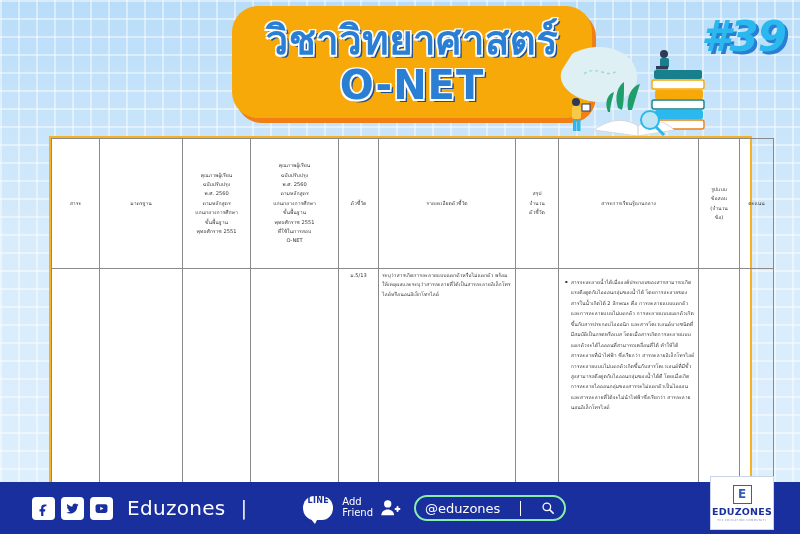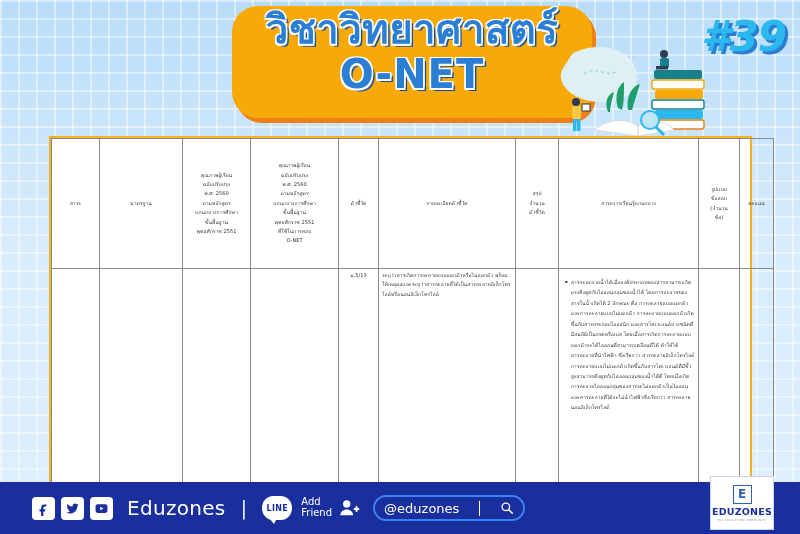--- a/index.html
+++ b/index.html
@@ -43,21 +43,21 @@
     left: 232px;
     top: 6px;
     width: 360px;
     height: 112px;
     background: #f7a90a;
     border-radius: 26px;
     box-shadow: 4px 5px 0 0 #f07f16;
     display: flex;
     flex-direction: column;
     align-items: center;
-    justify-content: flex-start;
+    justify-content: center;
     padding-top: 2px;
   }
   #title-line1 {
     font-size: 40px;
     font-weight: bold;
     color: #2a7fd4;
     letter-spacing: .5px;
     line-height: 1.05;
     text-shadow:
       -1.5px -1.5px 0 #ffffff, 1.5px -1.5px 0 #ffffff,
@@ -208,22 +208,22 @@
     margin: 0 9px;
     opacity: .9;
   }
   #line-bubble {
     width: 30px;
     height: 24px;
     background: #ffffff;
     border-radius: 12px 12px 12px 12px / 13px 13px 13px 13px;
     position: relative;
     display: flex;
-    align-items: center;
     justify-content: center;
+    margin-left: 41px;
   }
   #line-bubble::after {
     content: "";
     position: absolute;
     bottom: -4px;
     left: 7px;
     width: 0; height: 0;
     border-left: 5px solid transparent;
     border-right: 3px solid transparent;
     border-top: 6px solid #ffffff;
@@ -236,21 +236,21 @@
   }
   #addfriend {
     color: #ffffff;
     font-size: 10px;
     line-height: 1.08;
     margin-left: 3px;
   }
   #handle-pill {
     margin-left: 7px;
     height: 26px;
-    border: 2px solid #3b82f6;
+    border: 2px solid #86efac;
     border-radius: 14px;
     display: flex;
     align-items: center;
     padding: 0 9px;
     gap: 20px;
   }
   #handle-text {
     color: #ffffff;
     font-size: 13px;
   }

